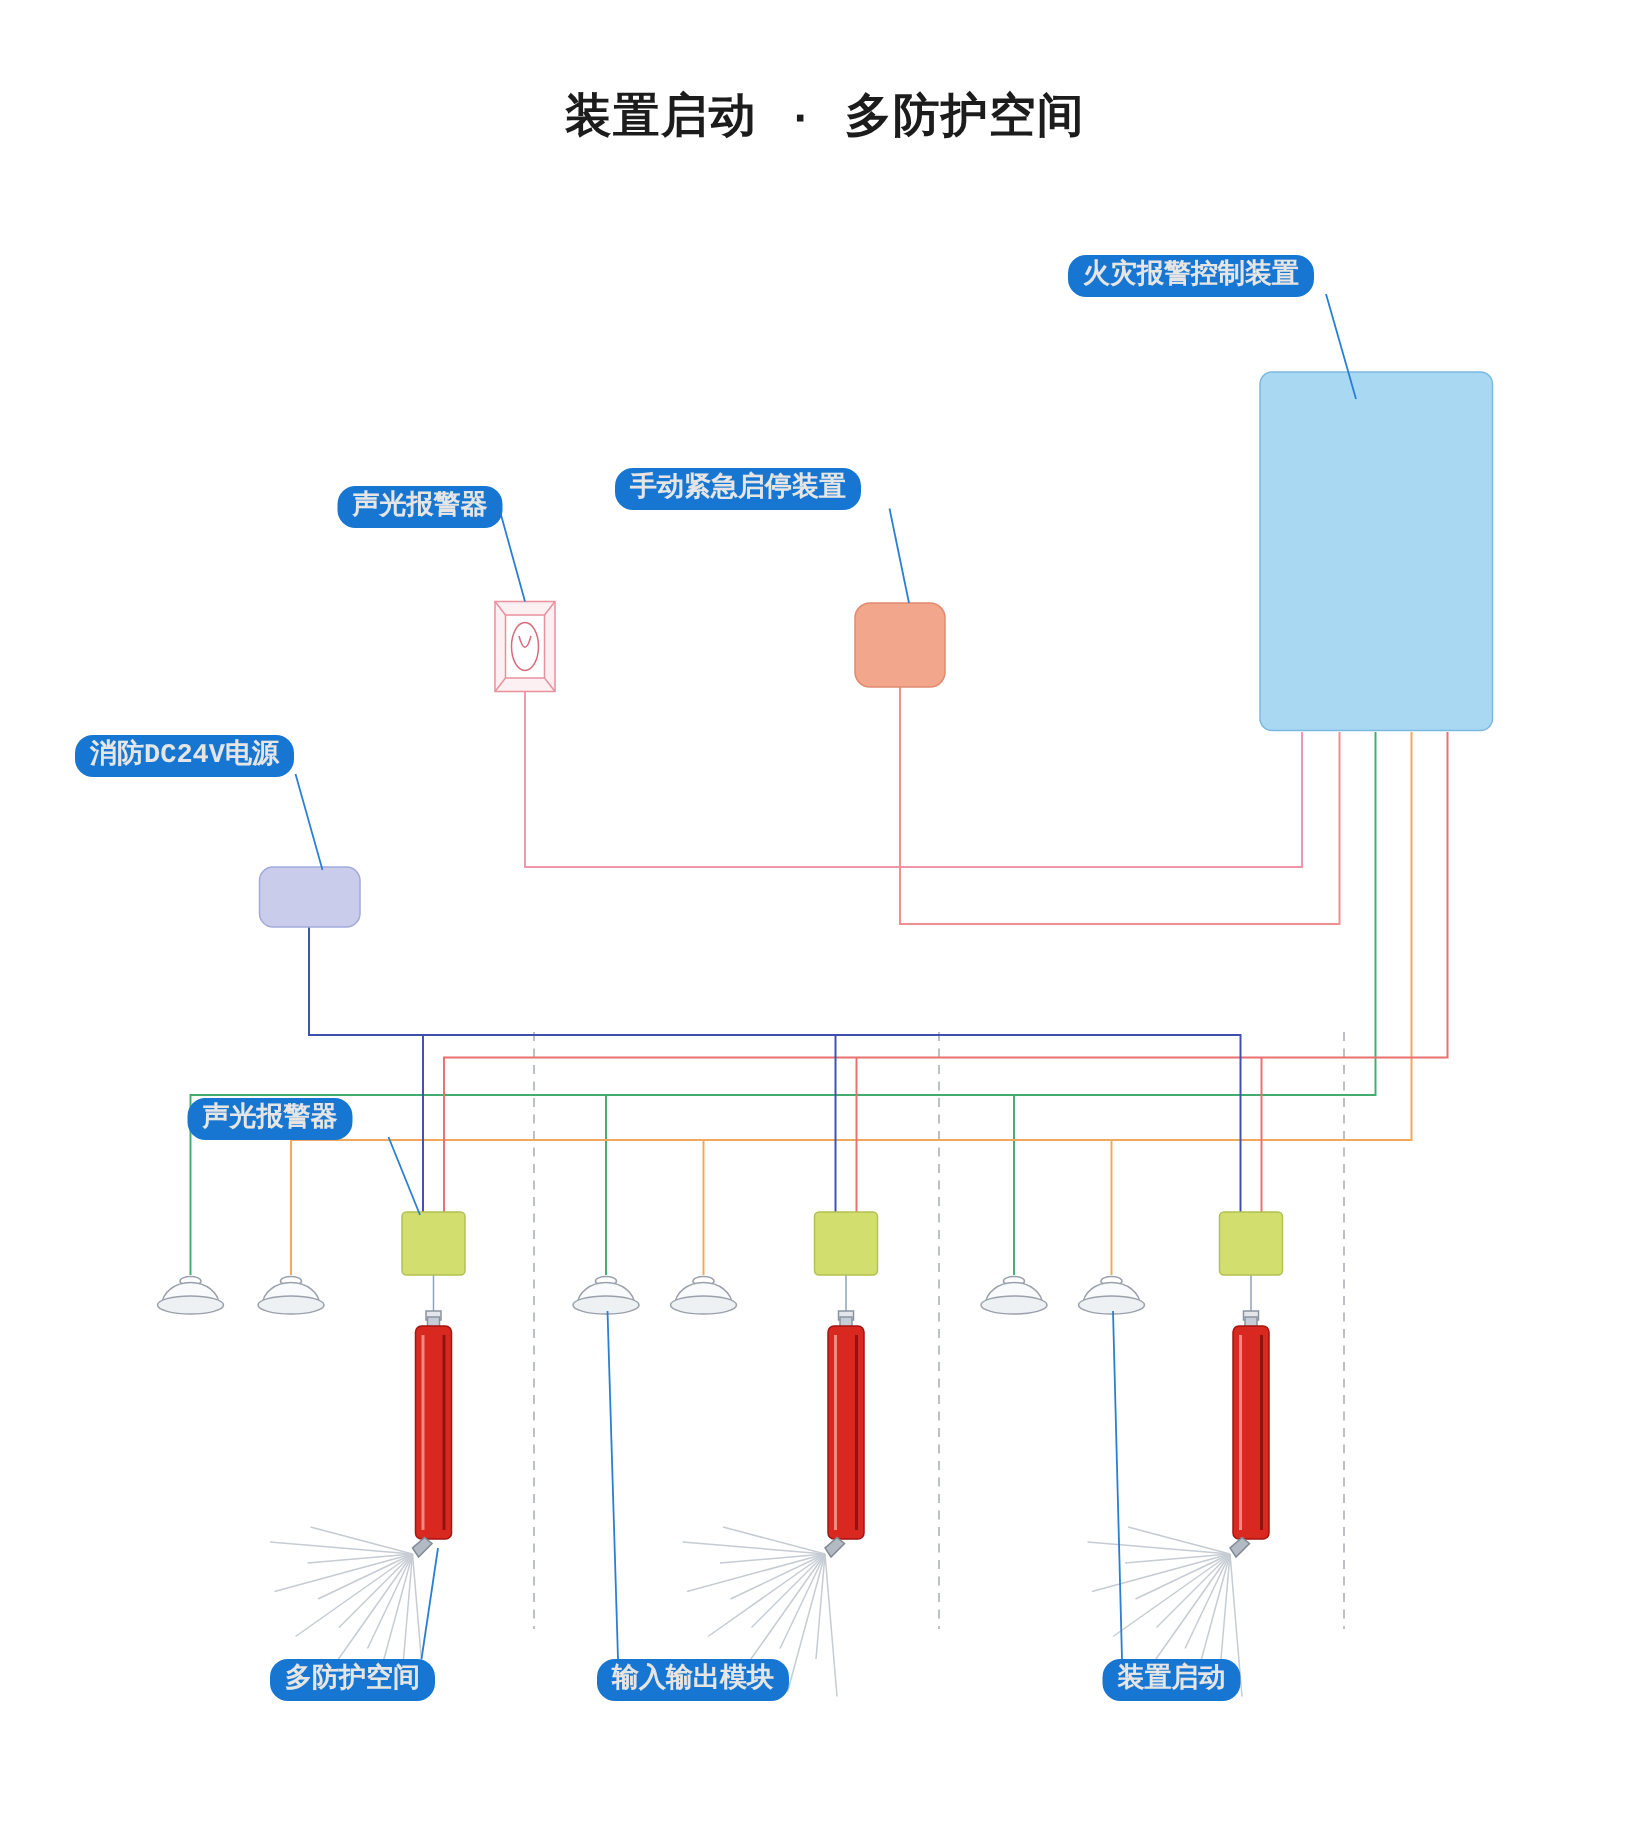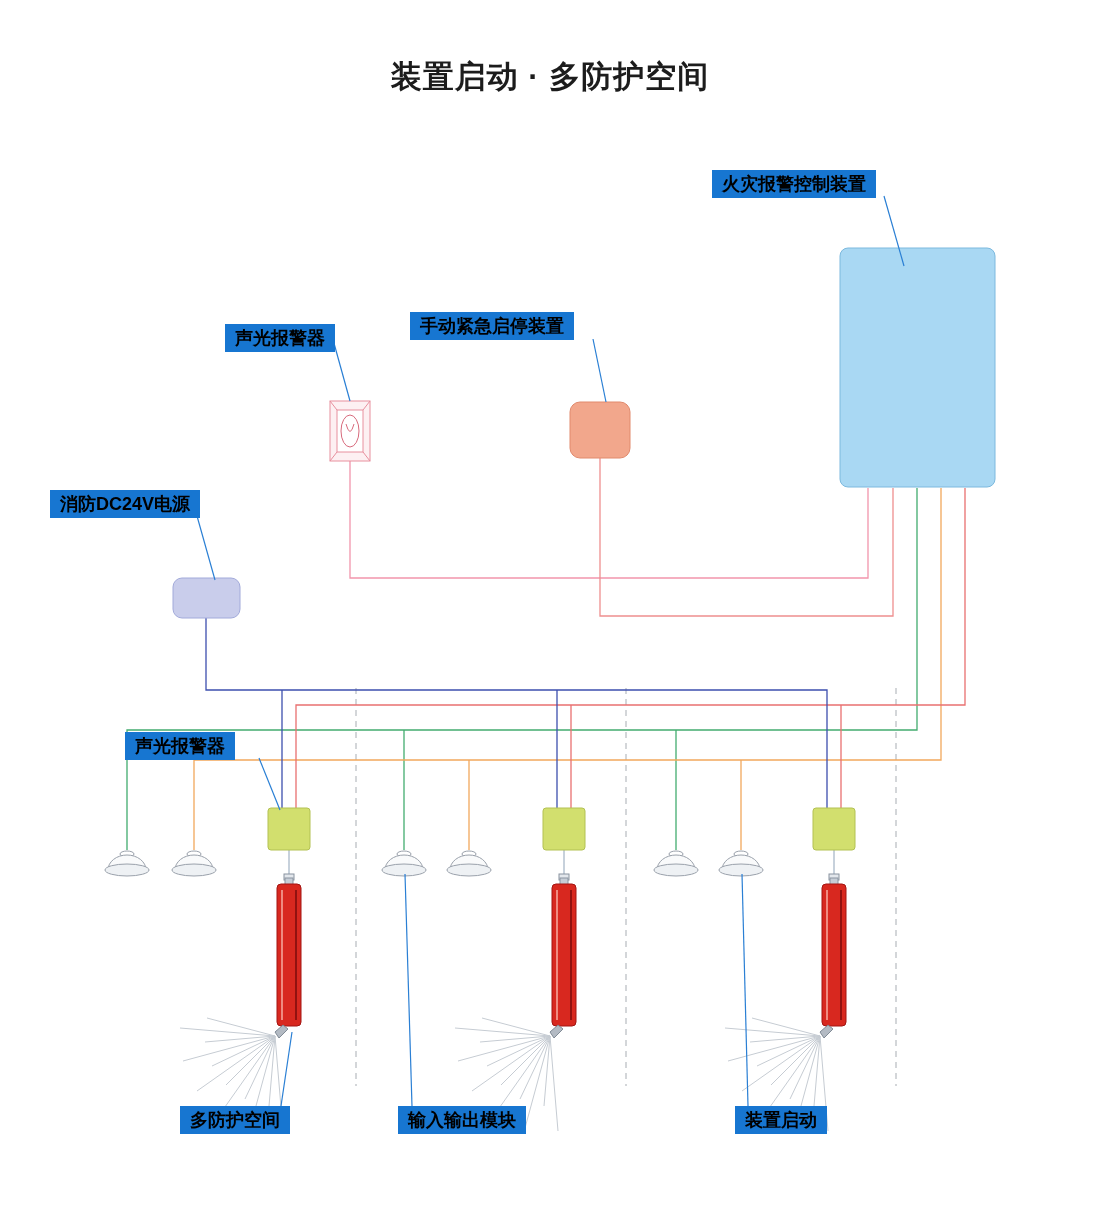--- a/index.html
+++ b/index.html
@@ -1,27 +1,27 @@
 <!DOCTYPE html>
 <html><head>
 <meta charset="utf-8">
 <style>
   html,body{margin:0;padding:0;background:#ffffff;}
   .stage{
     position:relative;width:1100px;height:1231px;background:#ffffff;
-    font-family:Liberation Sans, sans-serif;overflow:hidden;
+    font-family:Liberation Mono, monospace;overflow:hidden;
   }
   .title{
     position:absolute;top:56px;left:0;width:100%;text-align:center;
     font-size:31px;font-weight:700;color:#1c1c1c;letter-spacing:1px;
   }
   .lbl{
-    position:absolute;background:#1776d1;color:#000000;
+    position:absolute;background:#1776d1;color:#e5e5e5;
     font-size:18px;font-weight:700;line-height:22px;
-    padding:3px 10px;white-space:nowrap;
+    padding:3px 10px;white-space:nowrap;border-radius:12px;
   }
   svg.layer{position:absolute;left:0;top:0;}
   .w{fill:none;stroke-width:1.3px;}
   .pink{stroke:#f295ac;}
   .lred{stroke:#ee8f8f;}
   .green{stroke:#43ac6f;}
   .orange{stroke:#f2a85c;}
   .redbus{stroke:#e97070;}
   .navy{stroke:#3d4fae;}
   .hanger{stroke:#8fa3b8;stroke-width:1px;fill:none;}

